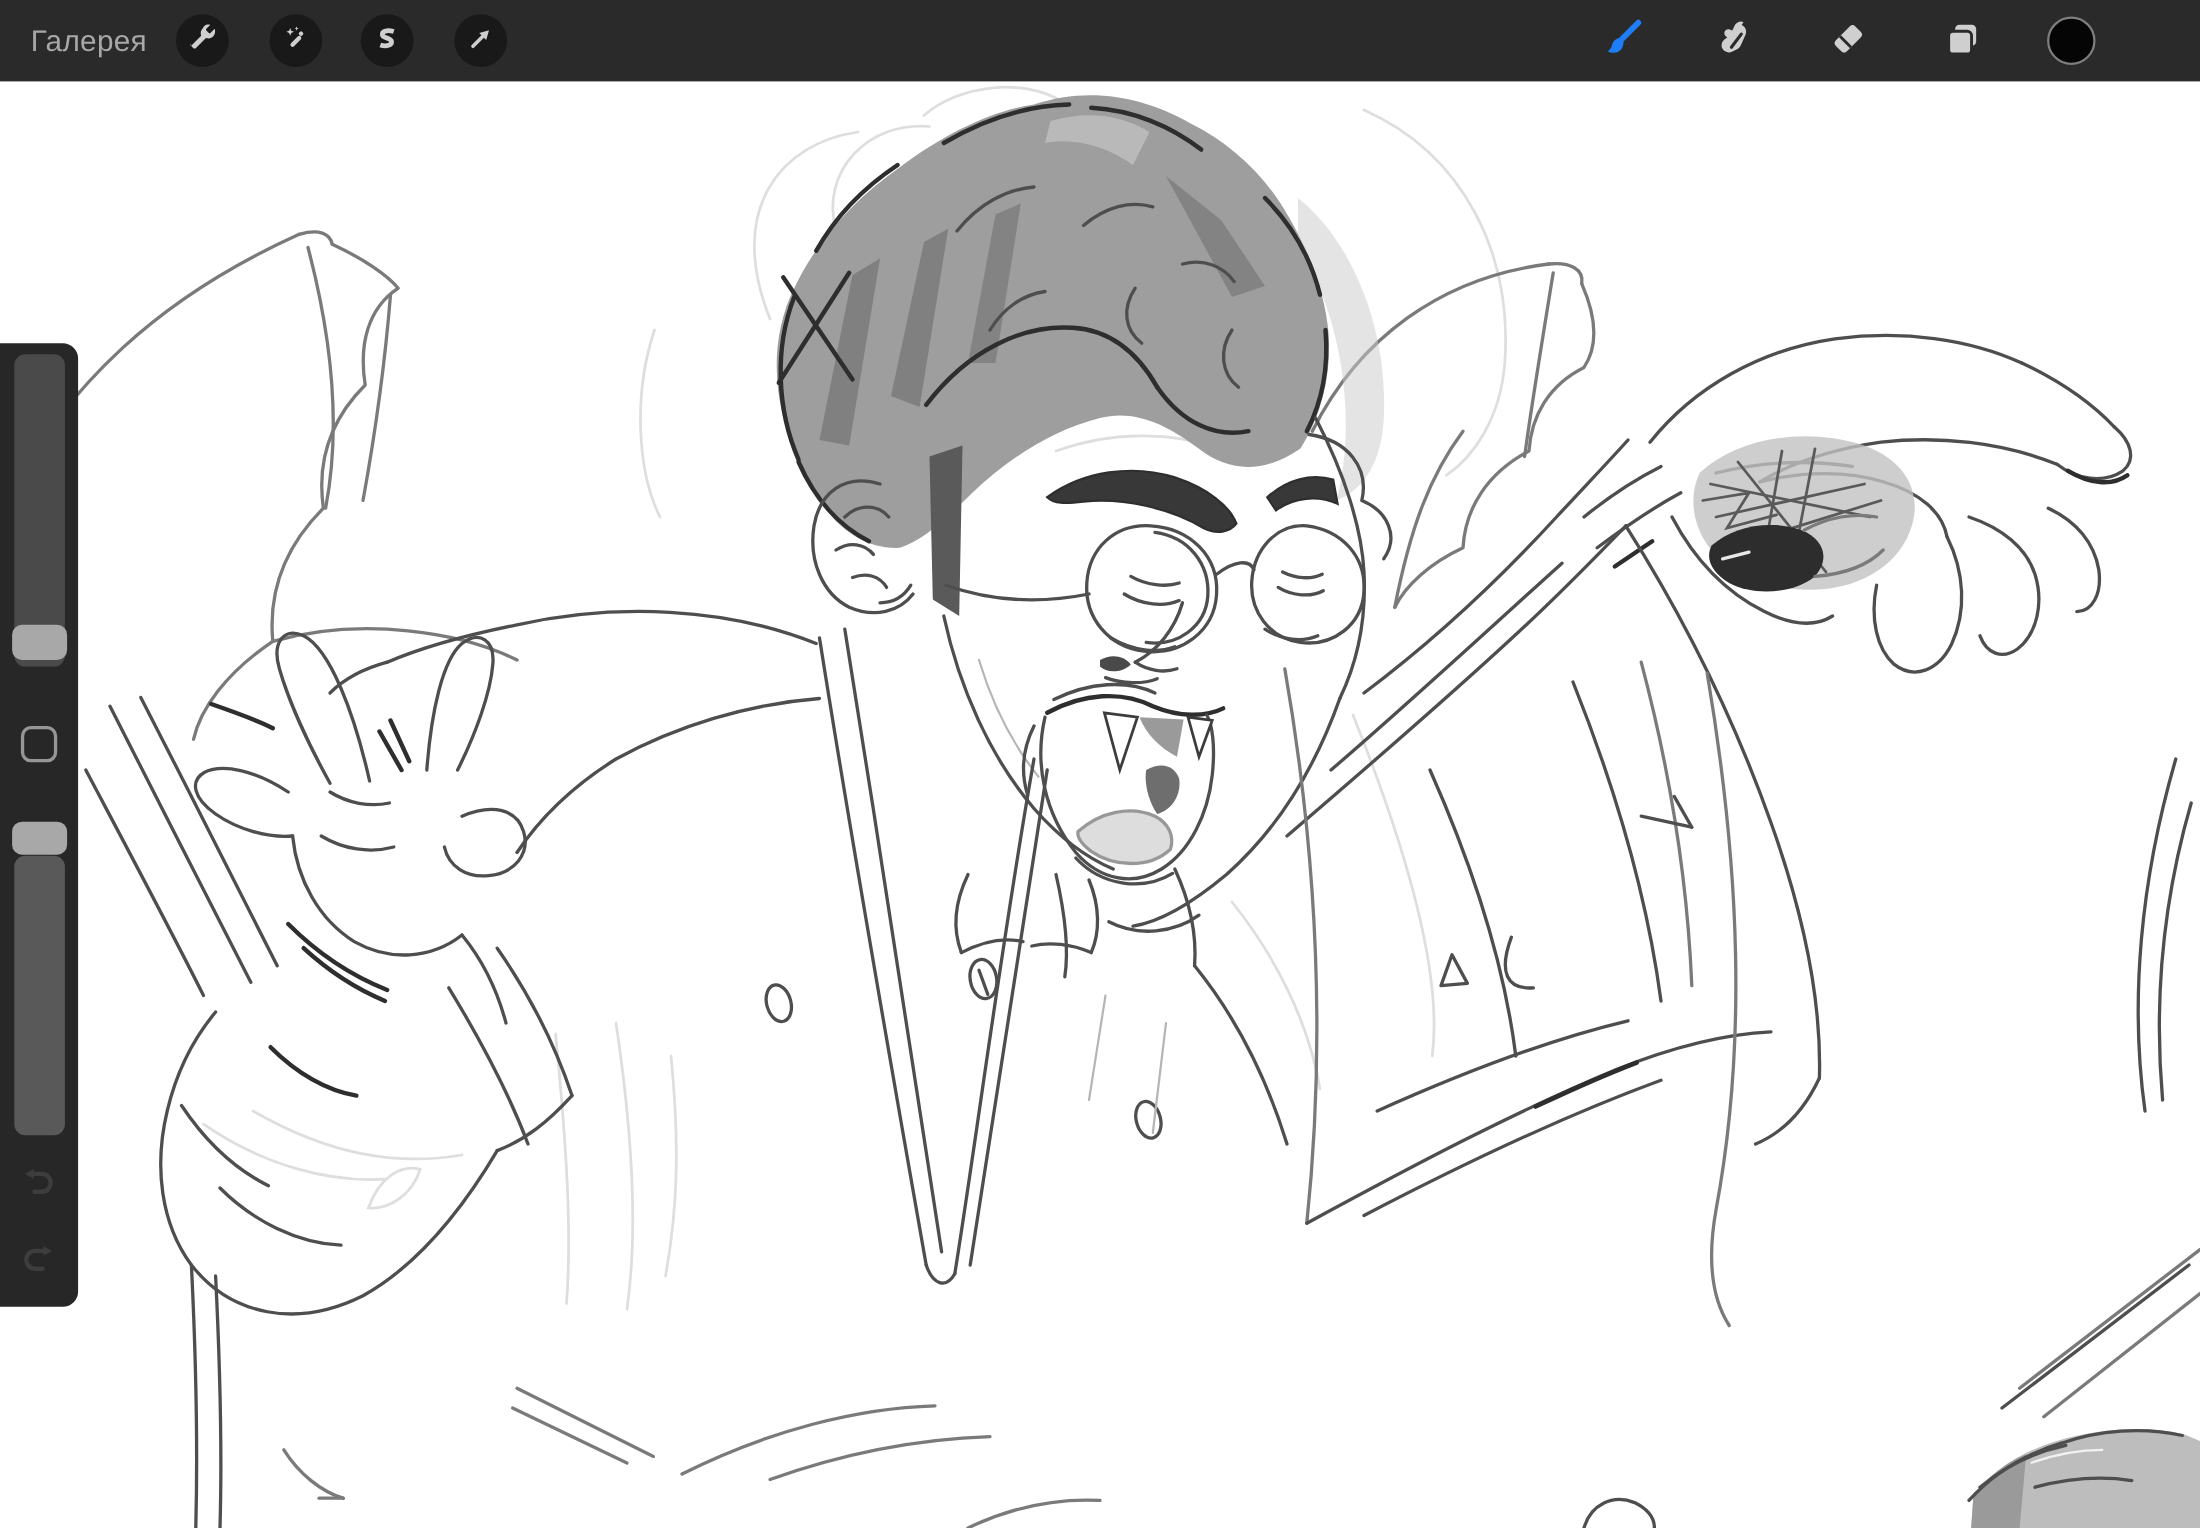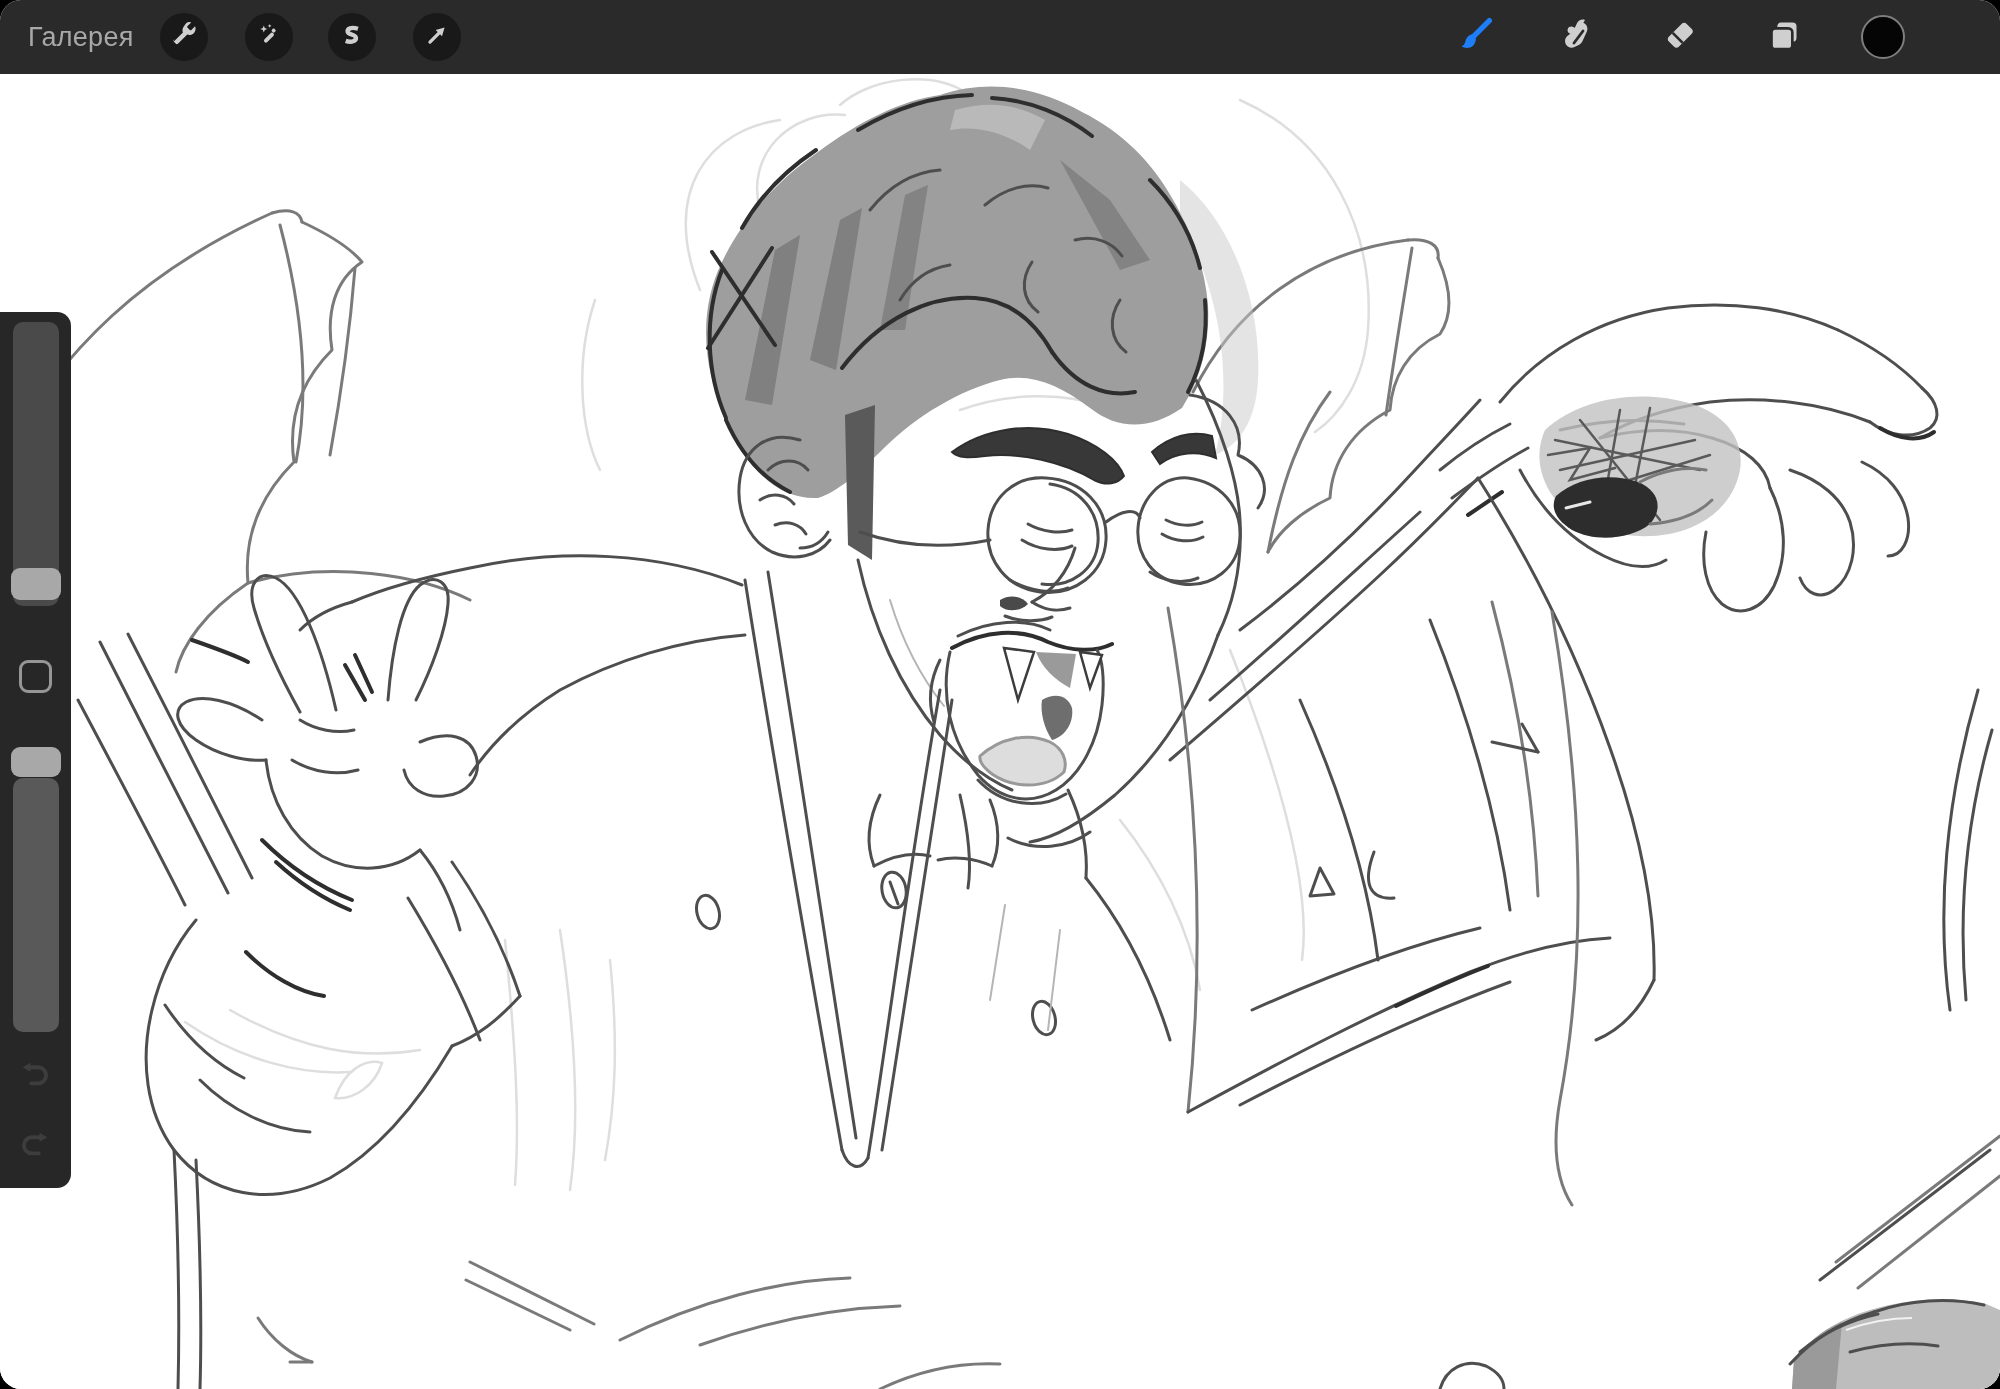--- a/index.html
+++ b/index.html
@@ -1,17 +1,17 @@
 <!DOCTYPE html>
 <html><head>
 <meta charset="utf-8">
 <style>
   html,body{margin:0;padding:0;background:#000;}
   .stage{position:relative;width:2000px;height:1389px;overflow:hidden;
-         font-family:"Liberation Sans", sans-serif;background:#ffffff;user-select:none;border-radius:21px;}
+         font-family:"Liberation Sans", sans-serif;background:#ffffff;user-select:none;}
 
   
   .topbar{position:absolute;left:0;top:0;width:2000px;height:74px;background:#2a2a2a;z-index:30;}
   .gallery-label{position:absolute;left:28px;top:0;height:74px;line-height:74px;
                  color:#a8a8a8;font-size:27px;letter-spacing:.3px;cursor:pointer;}
   .tool-circle{position:absolute;top:13px;width:48px;height:48px;border-radius:50%;
                background:#191919;display:flex;align-items:center;justify-content:center;cursor:pointer;}
   .tc1{left:160px}.tc2{left:245px}.tc3{left:328px}.tc4{left:413px}
   .glyph-btn{position:absolute;top:17px;width:40px;height:40px;display:flex;align-items:center;justify-content:center;cursor:pointer;}
   .gb1{left:1455px}.gb2{left:1557px}.gb3{left:1660px}.gb4{left:1764px}

